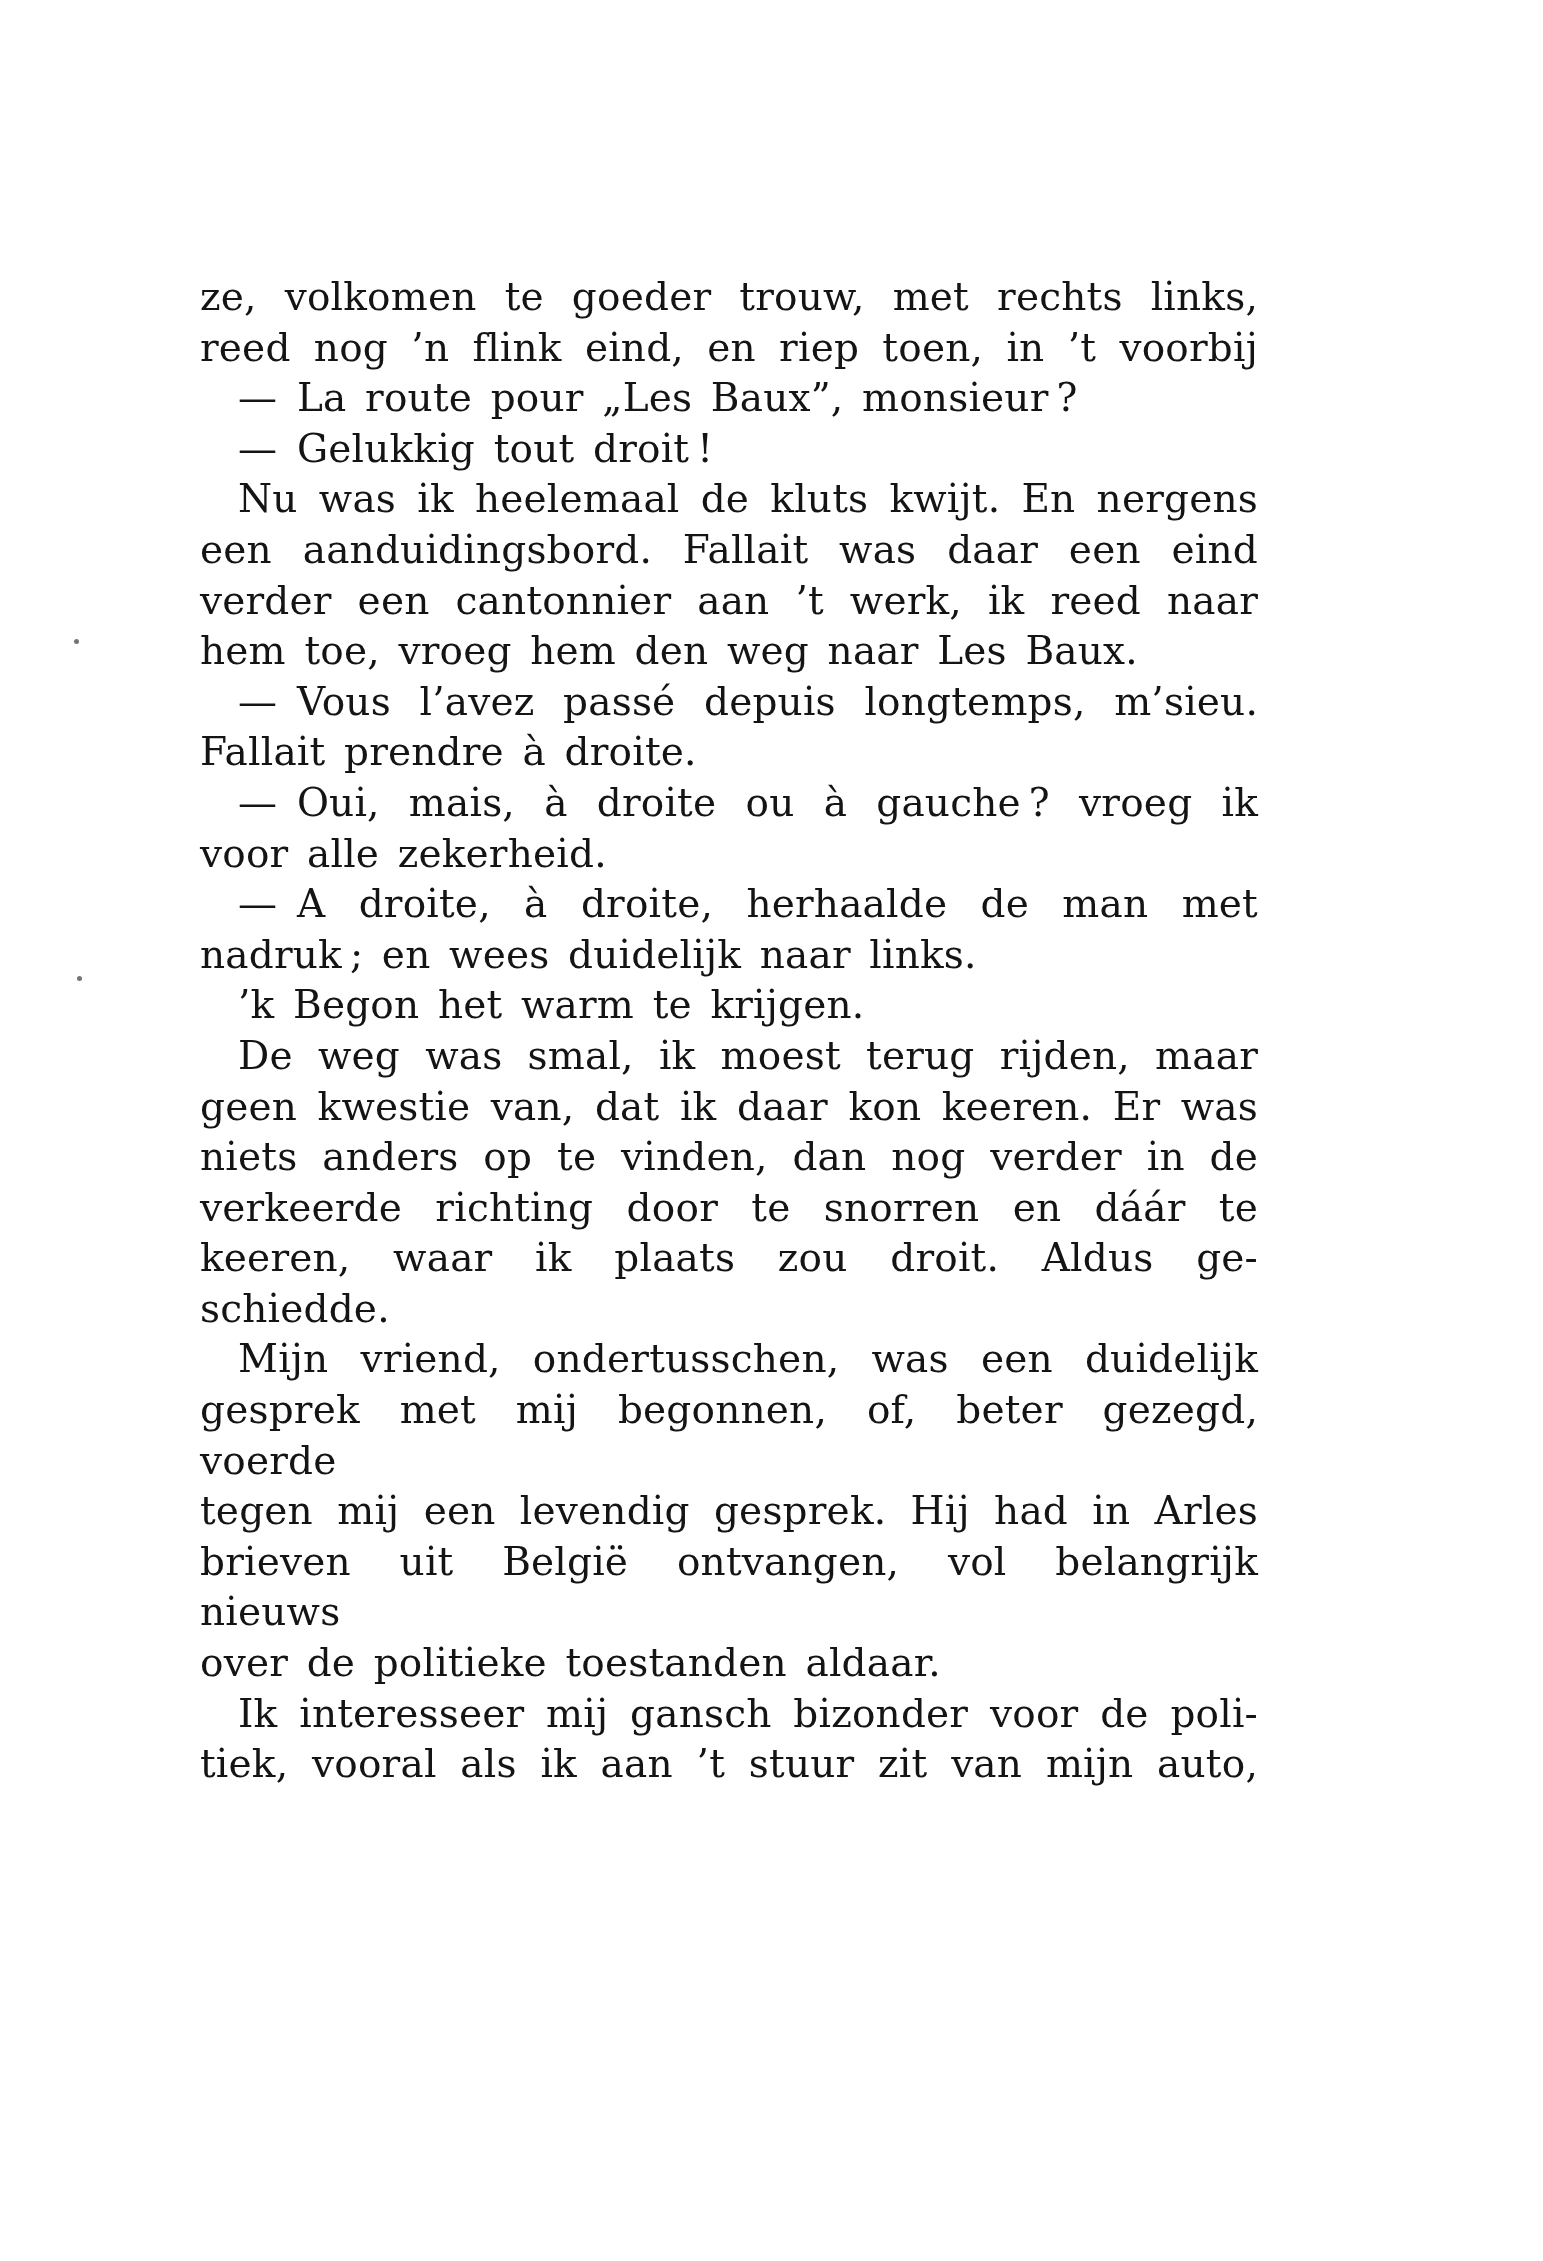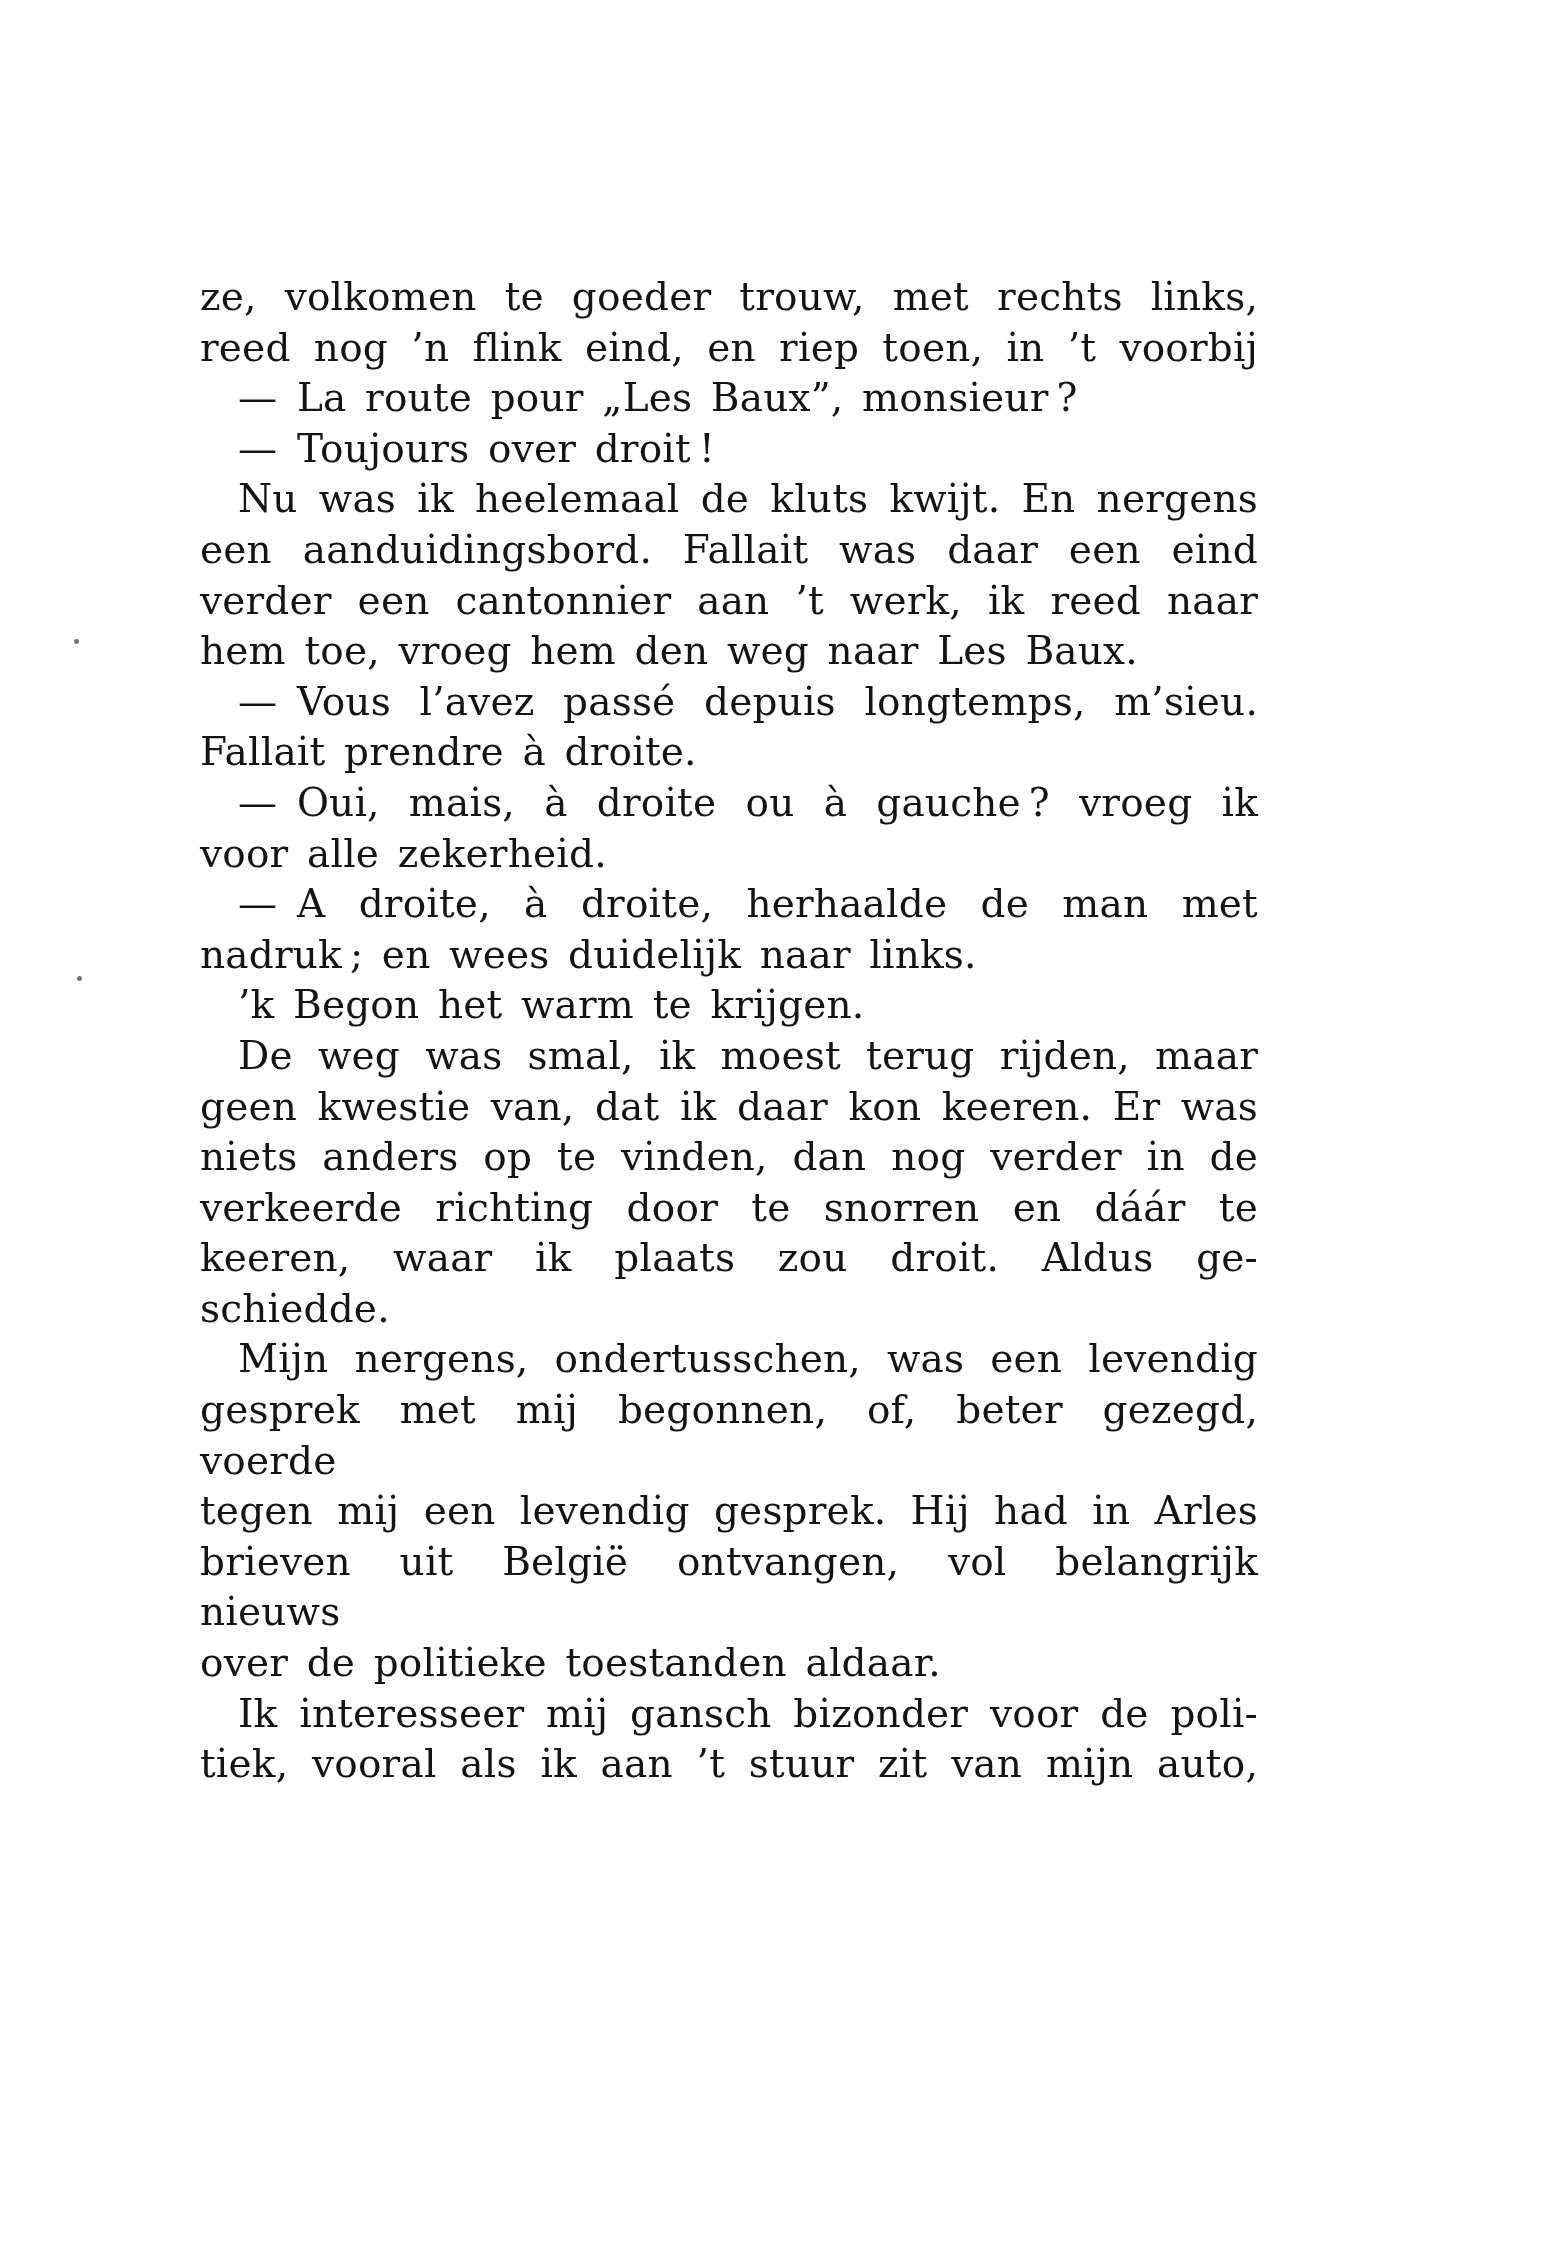--- a/index.html
+++ b/index.html
@@ -67,39 +67,39 @@
   }
 </style>
 </head>
 <body>
 
 <div class="page">
   <div class="textblock" id="textblock">
       <div class="line j">ze, volkomen te goeder trouw, met rechts links,</div>
       <div class="line j">reed nog ’n flink eind, en riep toen, in ’t voorbij</div>
       <div class="line ind">— La route pour „Les Baux”, monsieur ?</div>
-      <div class="line ind">— Toujours over droit !</div>
+      <div class="line ind">— Gelukkig tout droit !</div>
       <div class="line ind j">Nu was ik heelemaal de kluts kwijt. En nergens</div>
       <div class="line j">een aanduidingsbord. Fallait was daar een eind</div>
       <div class="line j">verder een cantonnier aan ’t werk, ik reed naar</div>
       <div class="line">hem toe, vroeg hem den weg naar Les Baux.</div>
       <div class="line ind j">— Vous l’avez passé depuis longtemps, m’sieu.</div>
       <div class="line">Fallait prendre à droite.</div>
       <div class="line ind j">— Oui, mais, à droite ou à gauche ? vroeg ik</div>
       <div class="line">voor alle zekerheid.</div>
       <div class="line ind j">— A droite, à droite, herhaalde de man met</div>
       <div class="line">nadruk ; en wees duidelijk naar links.</div>
       <div class="line ind">’k Begon het warm te krijgen.</div>
       <div class="line ind j">De weg was smal, ik moest terug rijden, maar</div>
       <div class="line j">geen kwestie van, dat ik daar kon keeren. Er was</div>
       <div class="line j">niets anders op te vinden, dan nog verder in de</div>
       <div class="line j">verkeerde richting door te snorren en dáár te</div>
       <div class="line j">keeren, waar ik plaats zou droit. Aldus ge-</div>
       <div class="line">schiedde.</div>
-      <div class="line ind j">Mijn nergens, ondertusschen, was een levendig</div>
+      <div class="line ind j">Mijn vriend, ondertusschen, was een duidelijk</div>
       <div class="line j">gesprek met mij begonnen, of, beter gezegd, voerde</div>
       <div class="line j">tegen mij een levendig gesprek. Hij had in Arles</div>
       <div class="line j">brieven uit België ontvangen, vol belangrijk nieuws</div>
       <div class="line">over de politieke toestanden aldaar.</div>
       <div class="line ind j">Ik interesseer mij gansch bizonder voor de poli-</div>
       <div class="line j">tiek, vooral als ik aan ’t stuur zit van mijn auto,</div>
     </div>
   <div class="pagenum">77</div>
   <div class="speck s1"></div>
   <div class="speck s2"></div>

